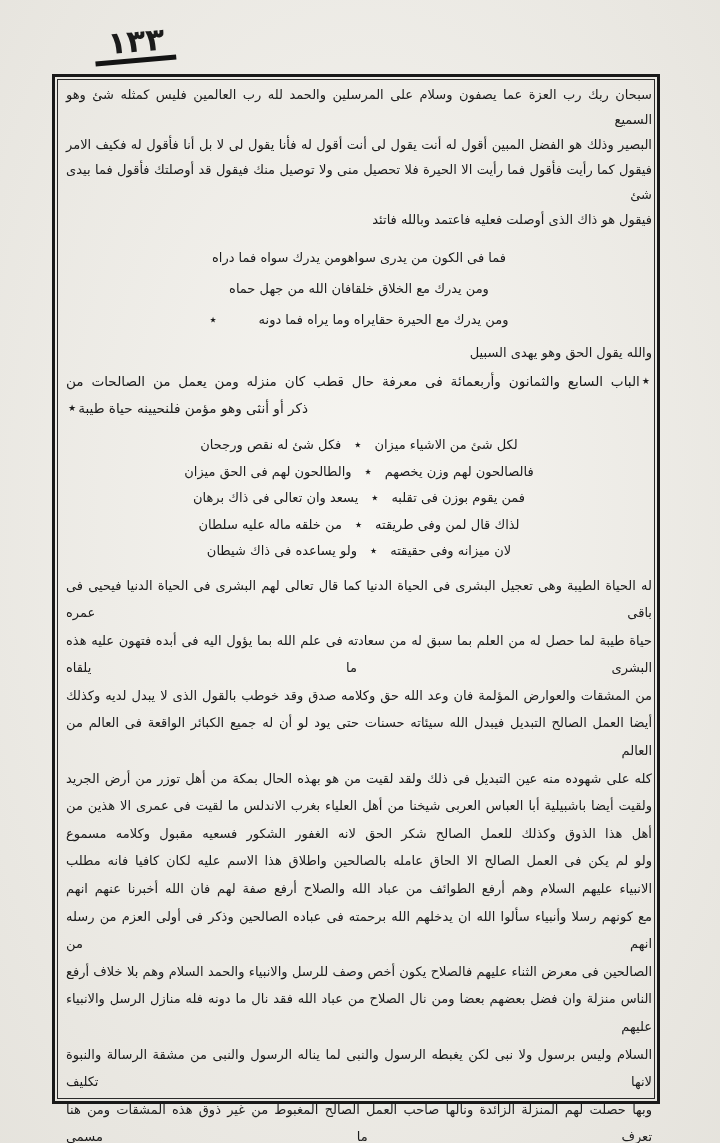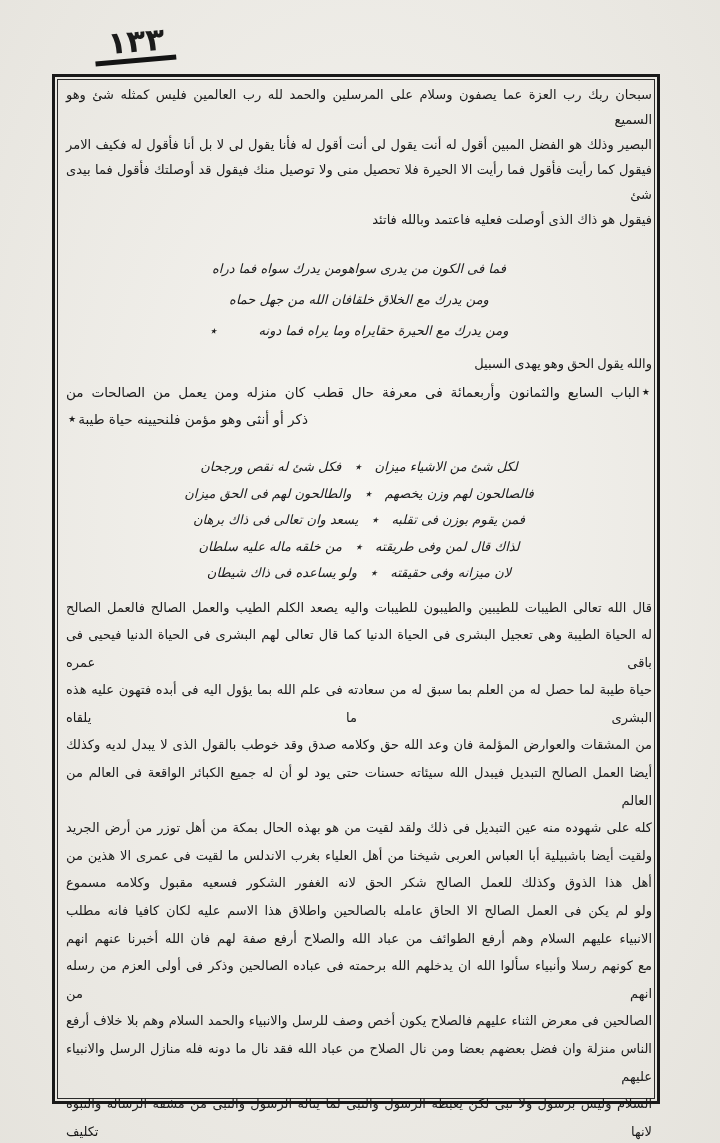--- a/index.html
+++ b/index.html
@@ -44,26 +44,26 @@
   }
   .jline{
     text-align:justify;
     text-align-last:justify;
     line-height:25px;
     white-space:normal;
   }
   .opening .tail-line{
     text-align:right;line-height:25px;
   }
-  .poem{margin-top:21px;font-style:italic;}
+  .poem{margin-top:10px;}
   .poem .verse{text-align:center;line-height:31px;}
   .poem2 .verse{line-height:26.5px;}
   .verse .sep{margin:0 13px;}
   .verse .tail{margin-inline-start:42px;}
-  .closing-line{text-align:right;line-height:27px;margin-top:4px;font-family:Liberation Serif, serif;}
+  .closing-line{text-align:right;line-height:27px;margin-top:4px;}
   .chapter{margin-top:2px;font-size:13.6px;}
   .chapter .h1{
     text-align:justify;text-align-last:justify;line-height:27px;
   }
   .chapter .h2{text-align:left;line-height:27px;}
   .chapter .orn{font-size:15px;margin:0 2px;}
   .body-block{margin-top:7px;}
   .body-block .bline{
     text-align:justify;text-align-last:justify;
     line-height:27.6px;
@@ -134,21 +134,20 @@
         <span class="hemi">لذاك قال لمن وفى طريقته</span><span class="sep">٭</span><span class="hemi">من خلقه ماله عليه سلطان</span>
       </div>
 
       <div class="verse">
         <span class="hemi">لان ميزانه وفى حقيقته</span><span class="sep">٭</span><span class="hemi">ولو يساعده فى ذاك شيطان</span>
       </div>
     </div>
 
   <div class="body-block">
 
-      <div class="bline">قال الله تعالى الطيبات للطيبين والطيبون للطيبات واليه يصعد الكلم الطيب والعمل الصالح فالعمل الصالح</div>
 
       <div class="bline">له الحياة الطيبة وهى تعجيل البشرى فى الحياة الدنيا كما قال تعالى لهم البشرى فى الحياة الدنيا فيحيى فى باقى عمره</div>
 
       <div class="bline">حياة طيبة لما حصل له من العلم بما سبق له من سعادته فى علم الله بما يؤول اليه فى أبده فتهون عليه هذه البشرى ما يلقاه</div>
 
       <div class="bline">من المشقات والعوارض المؤلمة فان وعد الله حق وكلامه صدق وقد خوطب بالقول الذى لا يبدل لديه وكذلك</div>
 
       <div class="bline">أيضا العمل الصالح التبديل فيبدل الله سيئاته حسنات حتى يود لو أن له جميع الكبائر الواقعة فى العالم من العالم</div>
 
       <div class="bline">كله على شهوده منه عين التبديل فى ذلك ولقد لقيت من هو بهذه الحال بمكة من أهل توزر من أرض الجريد</div>

